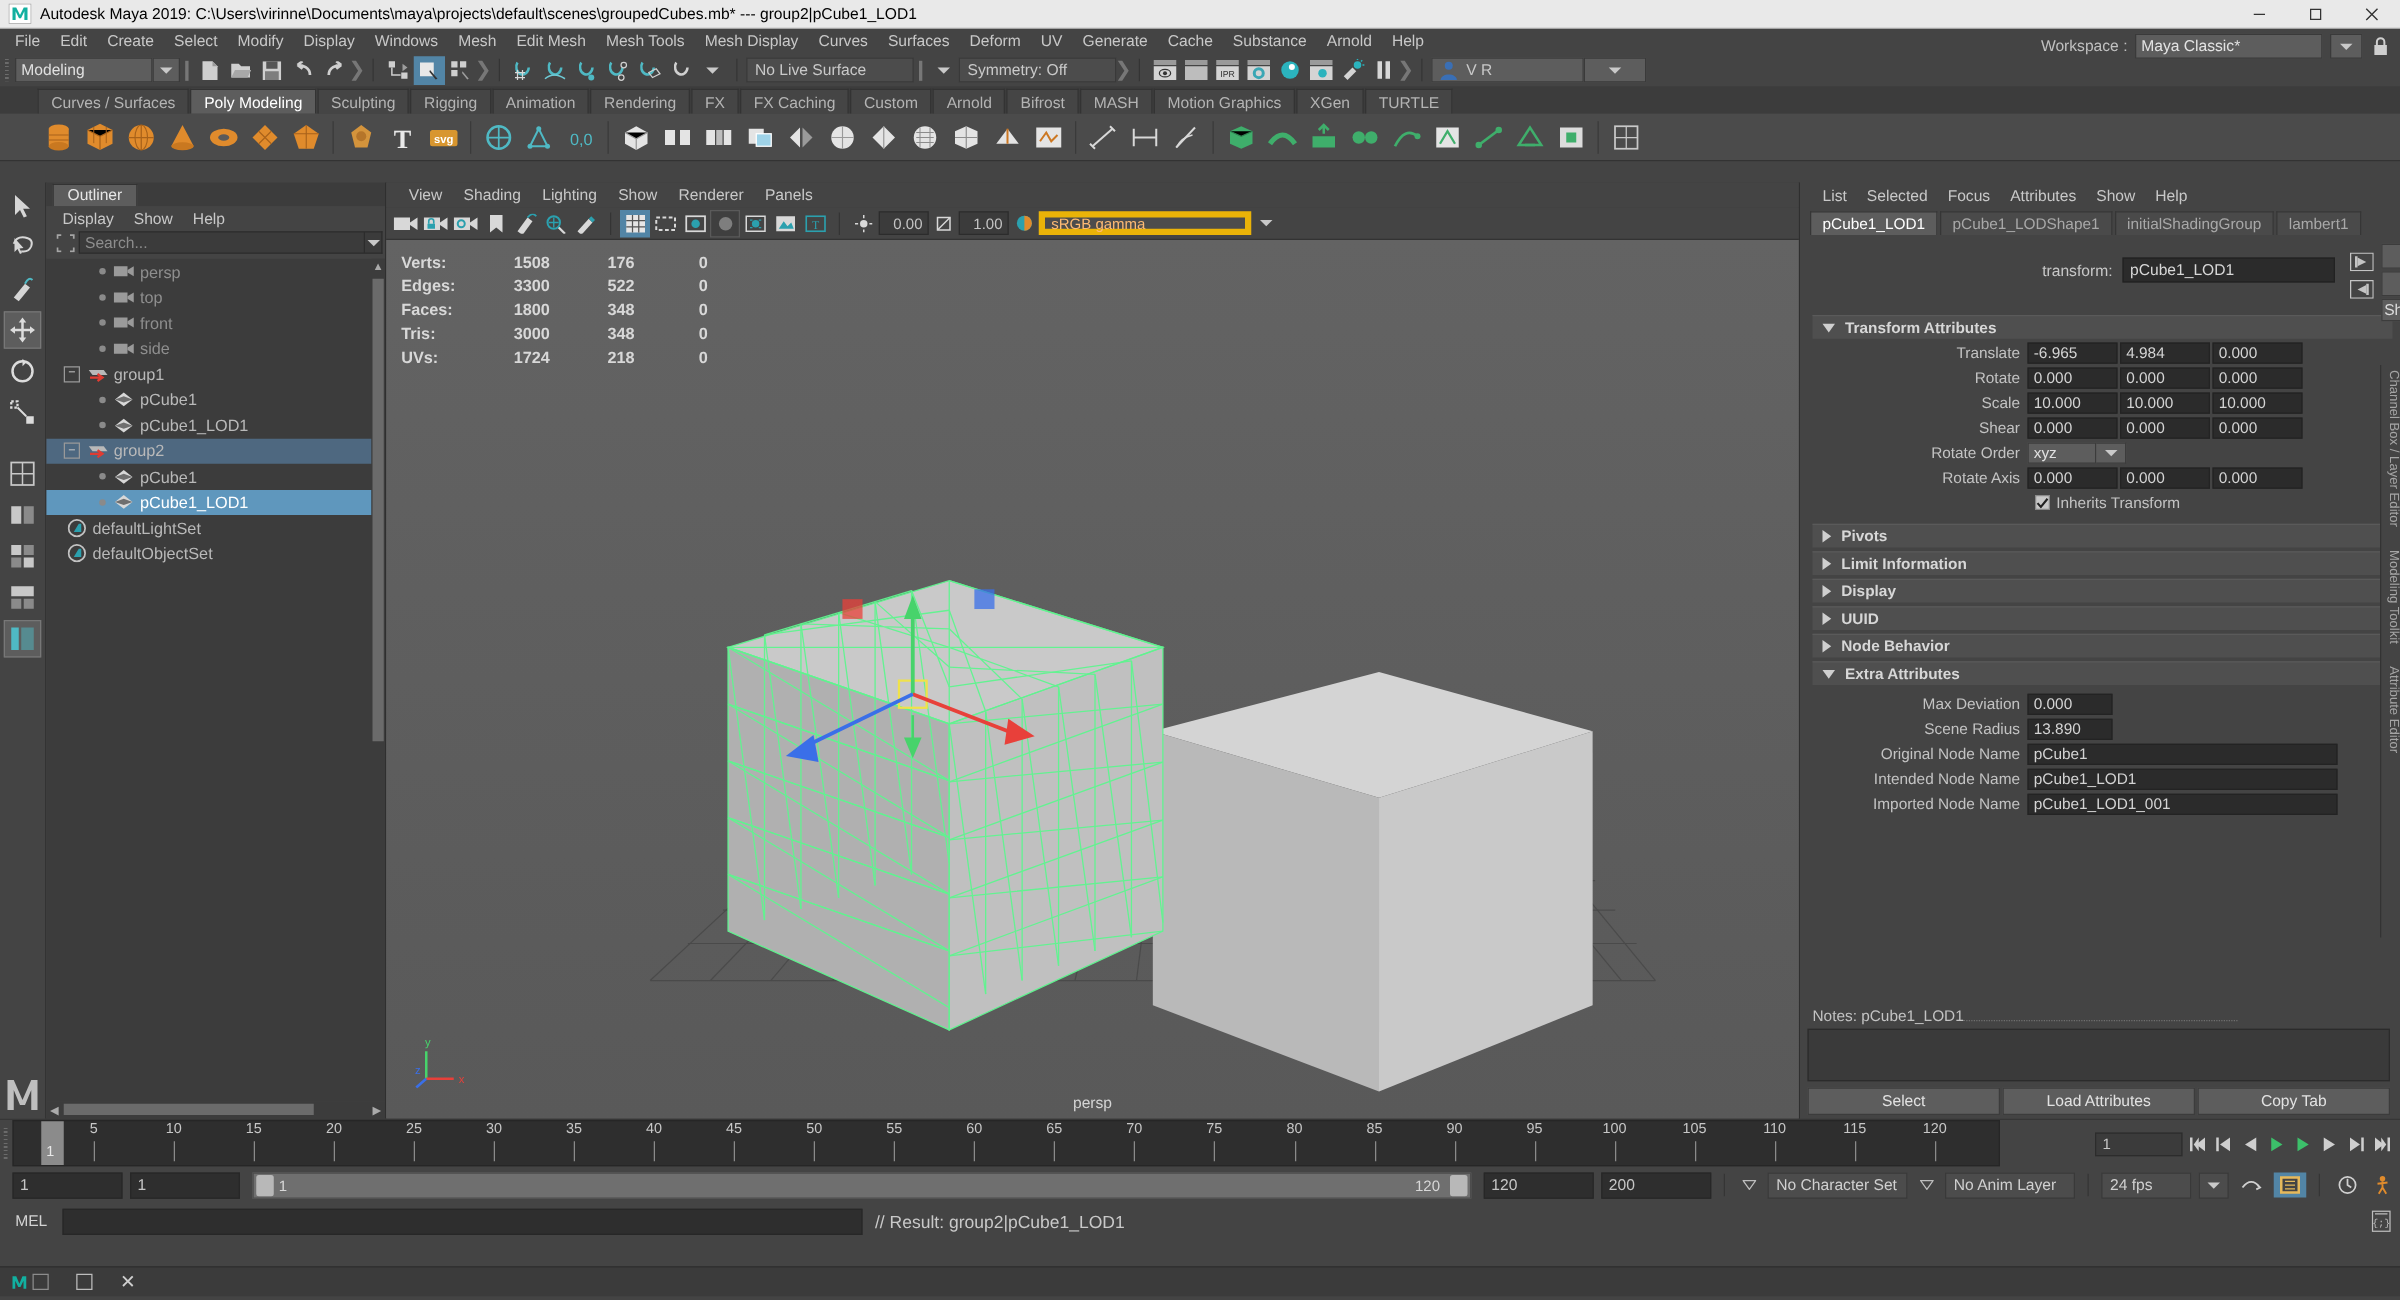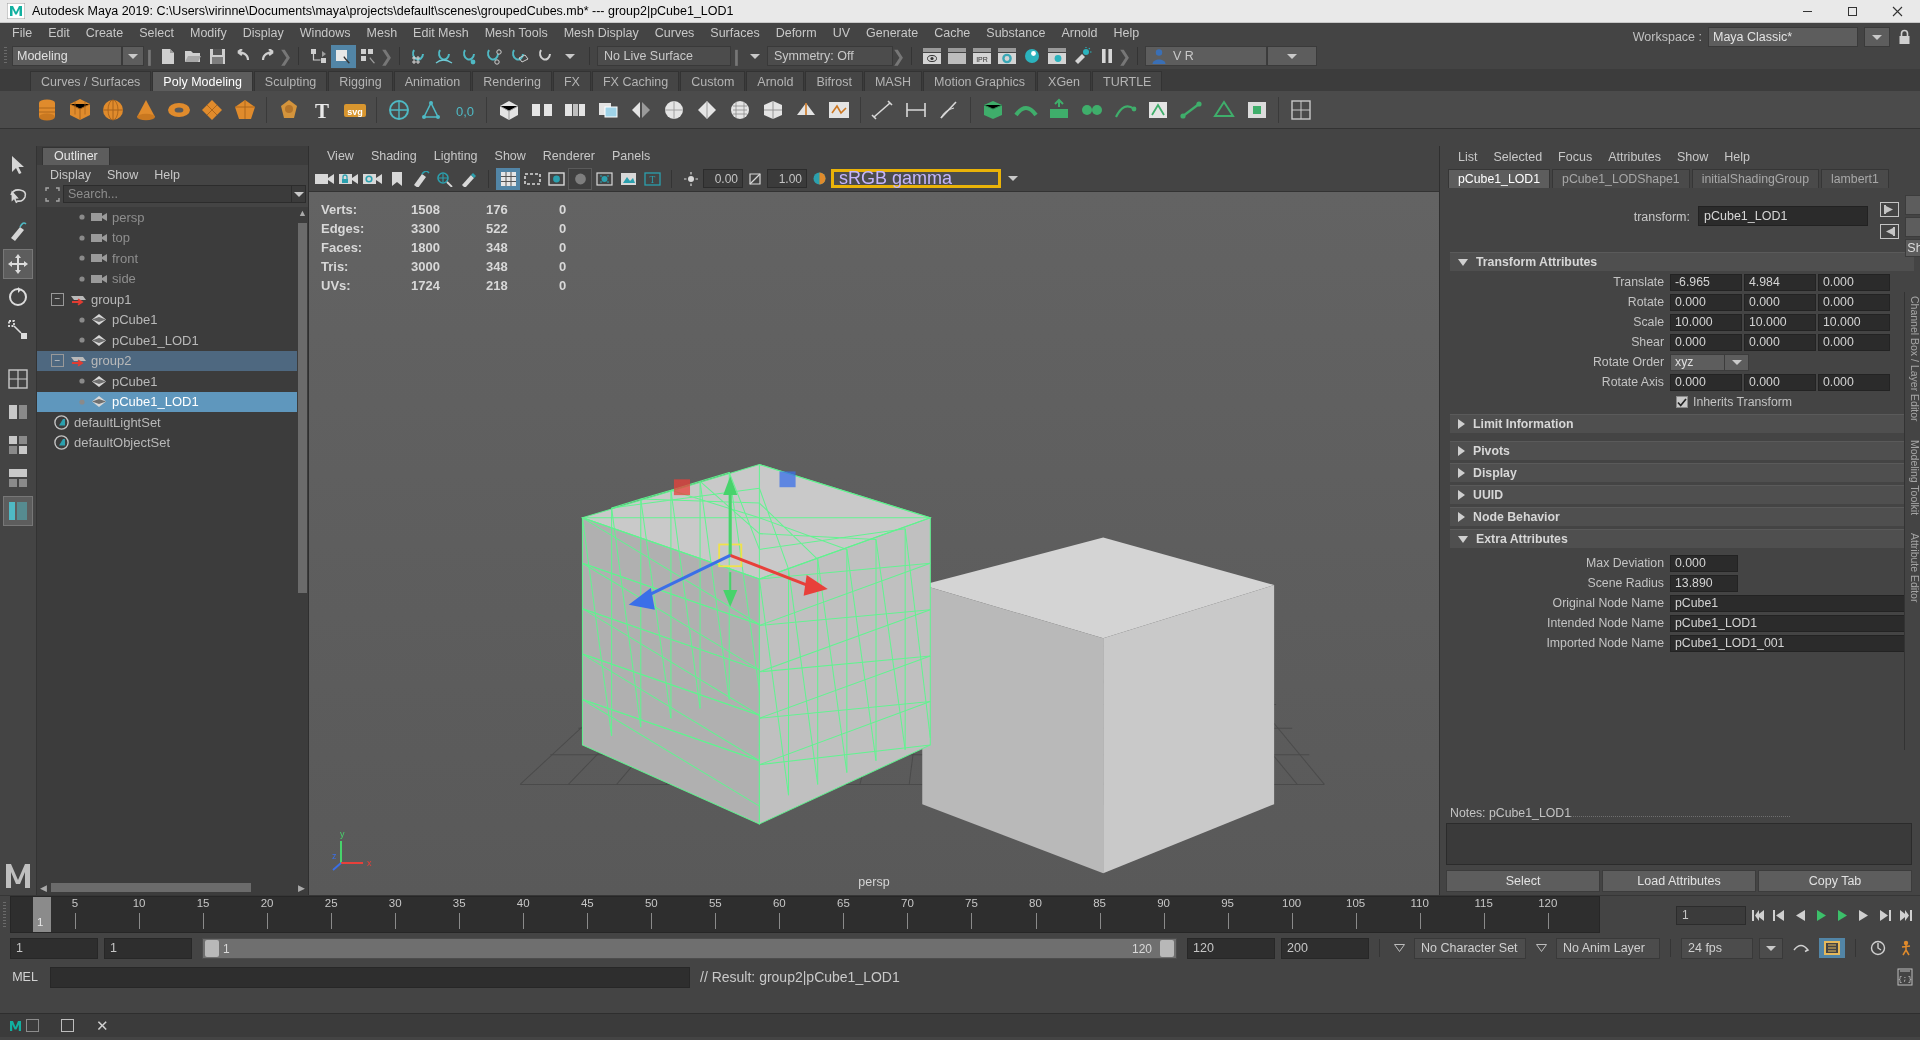--- a/index.html
+++ b/index.html
@@ -124,21 +124,21 @@
 
   
   .viewport{ flex:1; background:#3c3c3c; display:flex; flex-direction:column; position:relative; border-right:1px solid #2f2f2f;}
   .vp-menu{ height:20px; background:#444; display:flex; align-items:center; padding-left:10px; gap:1px;}
   .vp-menu span{ font-size:12.5px; color:#c8c8c8; padding:1px 8px;}
   .vp-tools{ height:26px; background:#444; display:flex; align-items:center; padding-left:4px; border-bottom:1px solid #333;}
   .vp-ic{ width:24px;height:22px; display:flex;align-items:center;justify-content:center; }
   .vp-ic.on{ background:#5285a6;}
   .vp-ic.box{ background:#3f3f3f; border:1px solid #5a5a5a;}
   .vp-num{ width:40px;height:19px;background:#3b3b3b;border:1px solid #2c2c2c;color:#c4c4c4;font-size:12px;display:flex;align-items:center;justify-content:flex-end;padding-right:4px;}
-  .vp-gamma{ width:170px;height:19px;background:#4c4c4c;border:3px solid #eab308;color:#c4b5fd;font-size:18px;display:flex;align-items:center;padding-left:5px;}
+  .vp-gamma{ width:170px;height:19px;background:#4c4c4c;border:5px solid #eab308;color:#fdba74;font-size:12px;display:flex;align-items:center;padding-left:5px;}
   .vp-canvas{ flex:1; position:relative; overflow:hidden; background:#5e5e5e;}
   .hud{ position:absolute; left:12px; top:8px; font-size:13px; font-weight:bold; color:#d8d8d8;}
   .hud table{ border-collapse:collapse;}
   .hud td{ padding:2px 0; }
   .hud td.lbl{ width:90px; }
   .hud td.c1{ width:75px; }
   .hud td.c2{ width:73px; }
   .vp-footer{ position:absolute; bottom:6px; left:0; right:0; text-align:center; color:#d4d4d4; font-size:12.5px;}
   .axis-gizmo{ position:absolute; left:22px; bottom:24px; width:44px; height:44px;}
 
@@ -155,21 +155,21 @@
   .ae-xform-val{ position:absolute; left:258px; top:18px; width:170px; height:20px; background:#2b2b2b; border:1px solid #222; color:#d7d7d7; font-size:12.5px; display:flex;align-items:center; padding-left:5px;}
   .ae-arrow{ position:absolute; width:19px; height:15px; }
   .ae-btn{ position:absolute; background:#5d5d5d; border:1px solid #3c3c3c; color:#dcdcdc; font-size:12.5px; display:flex; align-items:center; justify-content:center;}
   .ae-section{
     height:19px; margin:2px 6px 0 10px; background:#4f4f4f; display:flex; align-items:center;
     font-size:12.3px; color:#d7d7d7; font-weight:bold; padding-left:8px; border-top:1px solid #5a5a5a;
   }
   .tri{ width:0;height:0;margin-right:8px;}
   .tri.right{ border-top:5px solid transparent;border-bottom:5px solid transparent;border-left:7px solid #cfcfcf;}
   .tri.down{ border-left:5px solid transparent;border-right:5px solid transparent;border-top:7px solid #cfcfcf;}
-  .attr-row{ height:18px; display:flex; align-items:center; margin-top:2px;margin-left:48px; }
+  .attr-row{ height:18px; display:flex; align-items:center; margin-top:2px; }
   .attr-lbl{ width:182px; text-align:right; padding-right:6px; font-size:12.3px; color:#c3c3c3;}
   .attr-in{ height:17px; background:#2b2b2b; border:1px solid #232323; color:#d4d4d4; font-size:12.3px; display:flex; align-items:center; padding-left:4px; margin-right:2px;}
   .attr-in.w3{ width:72px; }
   .attr-in.w1{ width:68px; }
   .attr-in.wlong{ width:248px; }
   .mini-combo{ width:55px; height:17px; background:#5d5d5d;border:1px solid #3c3c3c; display:flex;align-items:center;padding-left:4px;font-size:12.3px;color:#e0e0e0;}
   .mini-caret{ width:24px;height:17px;background:#5d5d5d;border:1px solid #3c3c3c;border-left:none;display:flex;align-items:center;justify-content:center;}
   .chk{ width:12px;height:12px;background:#c8c8c8;border:1px solid #8a8a8a; display:flex;align-items:center;justify-content:center; margin-right:5px;}
   .chk svg{display:block;}
   .notes-area{ position:absolute; left:6px; right:8px; bottom:30px; }
@@ -1355,27 +1355,27 @@
         </div>
         <div class="attr-row" style="padding-left:188px">
           <div class="chk">
             <svg width="10" height="9" viewBox="0 0 10 9">
                 <path d="M1 4.5 L3.7 7.5 L9 1" stroke="#222" stroke-width="1.7" fill="none"></path>
               </svg>
           </div>
           <span style="font-size:12.3px;color:#c3c3c3">Inherits Transform</span>
         </div>
 
+        <div class="ae-section" style="margin-top:8px">
+          <span class="tri right"></span>
+          <span>Pivots</span>
+        </div>
         <div class="ae-section" style="margin-top:3px">
           <span class="tri right"></span>
           <span>Limit Information</span>
-        </div>
-        <div class="ae-section" style="margin-top:8px">
-          <span class="tri right"></span>
-          <span>Pivots</span>
         </div>
         <div class="ae-section" style="margin-top:3px">
           <span class="tri right"></span>
           <span>Display</span>
         </div>
         <div class="ae-section" style="margin-top:3px">
           <span class="tri right"></span>
           <span>UUID</span>
         </div>
         <div class="ae-section" style="margin-top:3px">

